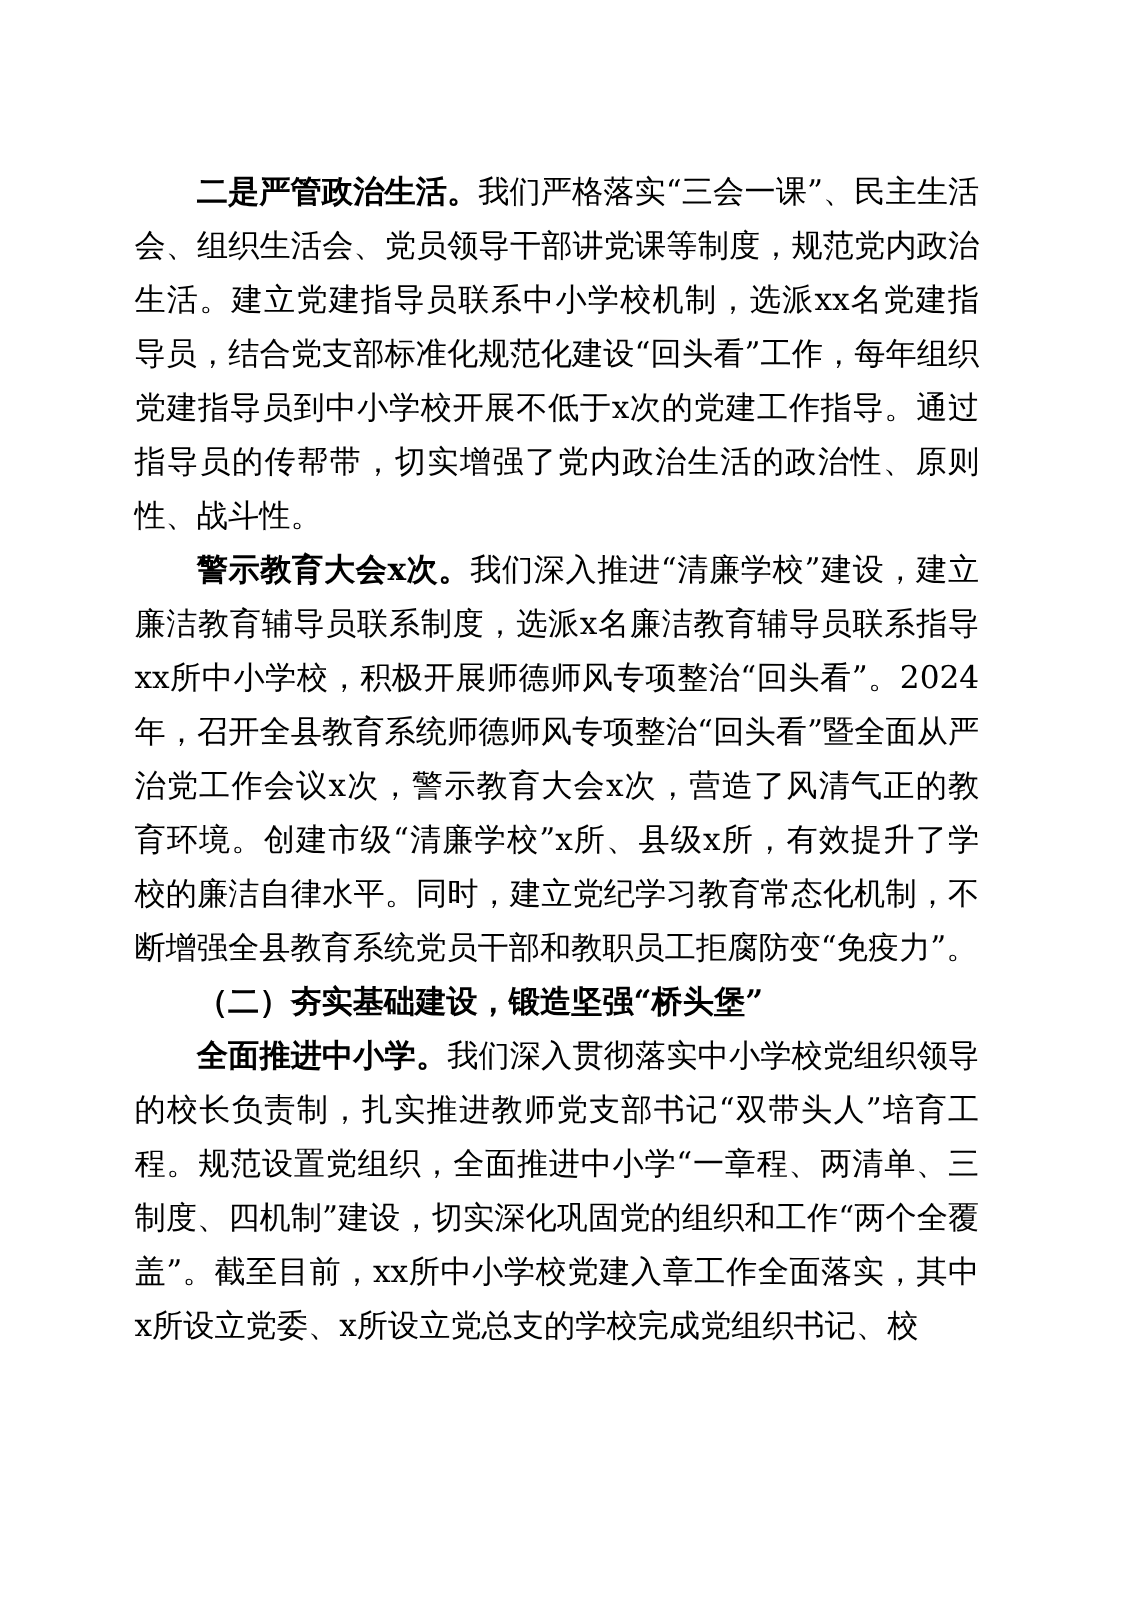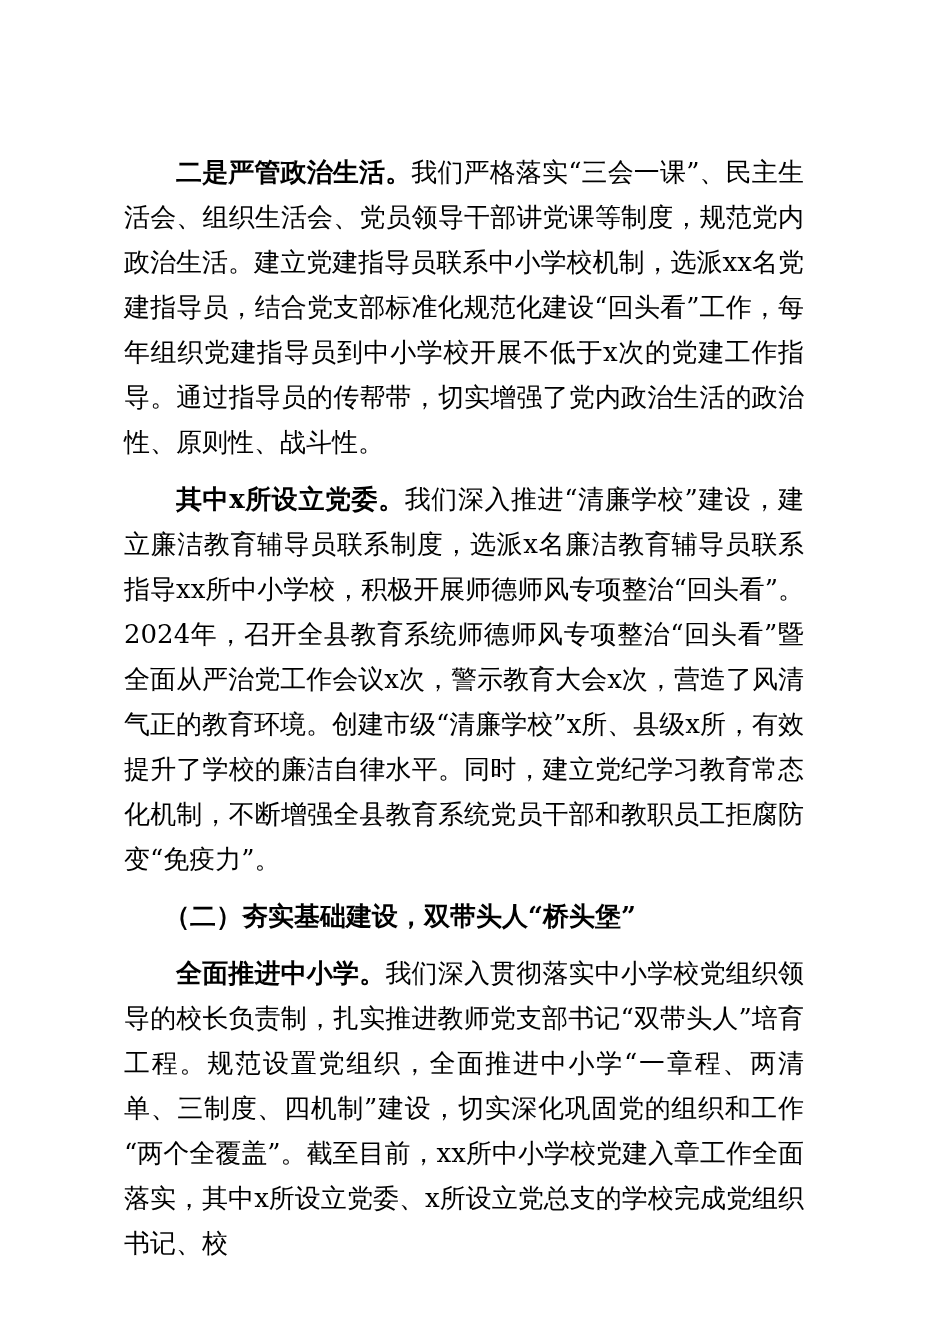--- a/index.html
+++ b/index.html
@@ -25,21 +25,21 @@
     position: absolute;
     left: 112px;
     top: 138px;
     width: 704px;
     color: #000000;
     font-family: "DejaVu Serif", "Liberation Serif", serif;
     font-size: 26px;
     line-height: 45px;
   }
   .para {
-    margin: 12px;
+    margin: 0;
     padding: 0;
     text-align: justify;
     text-indent: 52px;
     word-break: normal;
   }
   .para:lang(zh) {
     text-justify: inter-character;
   }
   .lead {
     font-weight: bold;
@@ -53,20 +53,20 @@
   }
 </style>
 </head>
 <body>
 
 <div class="page">
   <div class="content">
 
     <p class="para" lang="zh"><span class="lead">二是严管政治生活。</span><span class="body-text">我们严格落实“三会一课”、民主生活会、组织生活会、党员领导干部讲党课等制度，规范党内政治生活。建立党建指导员联系中小学校机制，选派xx名党建指导员，结合党支部标准化规范化建设“回头看”工作，每年组织党建指导员到中小学校开展不低于x次的党建工作指导。通过指导员的传帮带，切实增强了党内政治生活的政治性、原则性、战斗性。</span></p>
 
-    <p class="para" lang="zh"><span class="lead">其中x所设立党委。</span><span class="body-text">我们深入推进“清廉学校”建设，建立廉洁教育辅导员联系制度，选派x名廉洁教育辅导员联系指导xx所中小学校，积极开展师德师风专项整治“回头看”。2024年，召开全县教育系统师德师风专项整治“回头看”暨全面从严治党工作会议x次，警示教育大会x次，营造了风清气正的教育环境。创建市级“清廉学校”x所、县级x所，有效提升了学校的廉洁自律水平。同时，建立党纪学习教育常态化机制，不断增强全县教育系统党员干部和教职员工拒腐防变“免疫力”。</span></p>
+    <p class="para" lang="zh"><span class="lead">警示教育大会x次。</span><span class="body-text">我们深入推进“清廉学校”建设，建立廉洁教育辅导员联系制度，选派x名廉洁教育辅导员联系指导xx所中小学校，积极开展师德师风专项整治“回头看”。2024年，召开全县教育系统师德师风专项整治“回头看”暨全面从严治党工作会议x次，警示教育大会x次，营造了风清气正的教育环境。创建市级“清廉学校”x所、县级x所，有效提升了学校的廉洁自律水平。同时，建立党纪学习教育常态化机制，不断增强全县教育系统党员干部和教职员工拒腐防变“免疫力”。</span></p>
 
-    <p class="heading" lang="zh">（二）夯实基础建设，双带头人“桥头堡”</p>
+    <p class="heading" lang="zh">（二）夯实基础建设，锻造坚强“桥头堡”</p>
 
     <p class="para" lang="zh"><span class="lead">全面推进中小学。</span><span class="body-text">我们深入贯彻落实中小学校党组织领导的校长负责制，扎实推进教师党支部书记“双带头人”培育工程。规范设置党组织，全面推进中小学“一章程、两清单、三制度、四机制”建设，切实深化巩固党的组织和工作“两个全覆盖”。截至目前，xx所中小学校党建入章工作全面落实，其中x所设立党委、x所设立党总支的学校完成党组织书记、校</span></p>
 
   </div>
 </div>
 
 </body></html>

